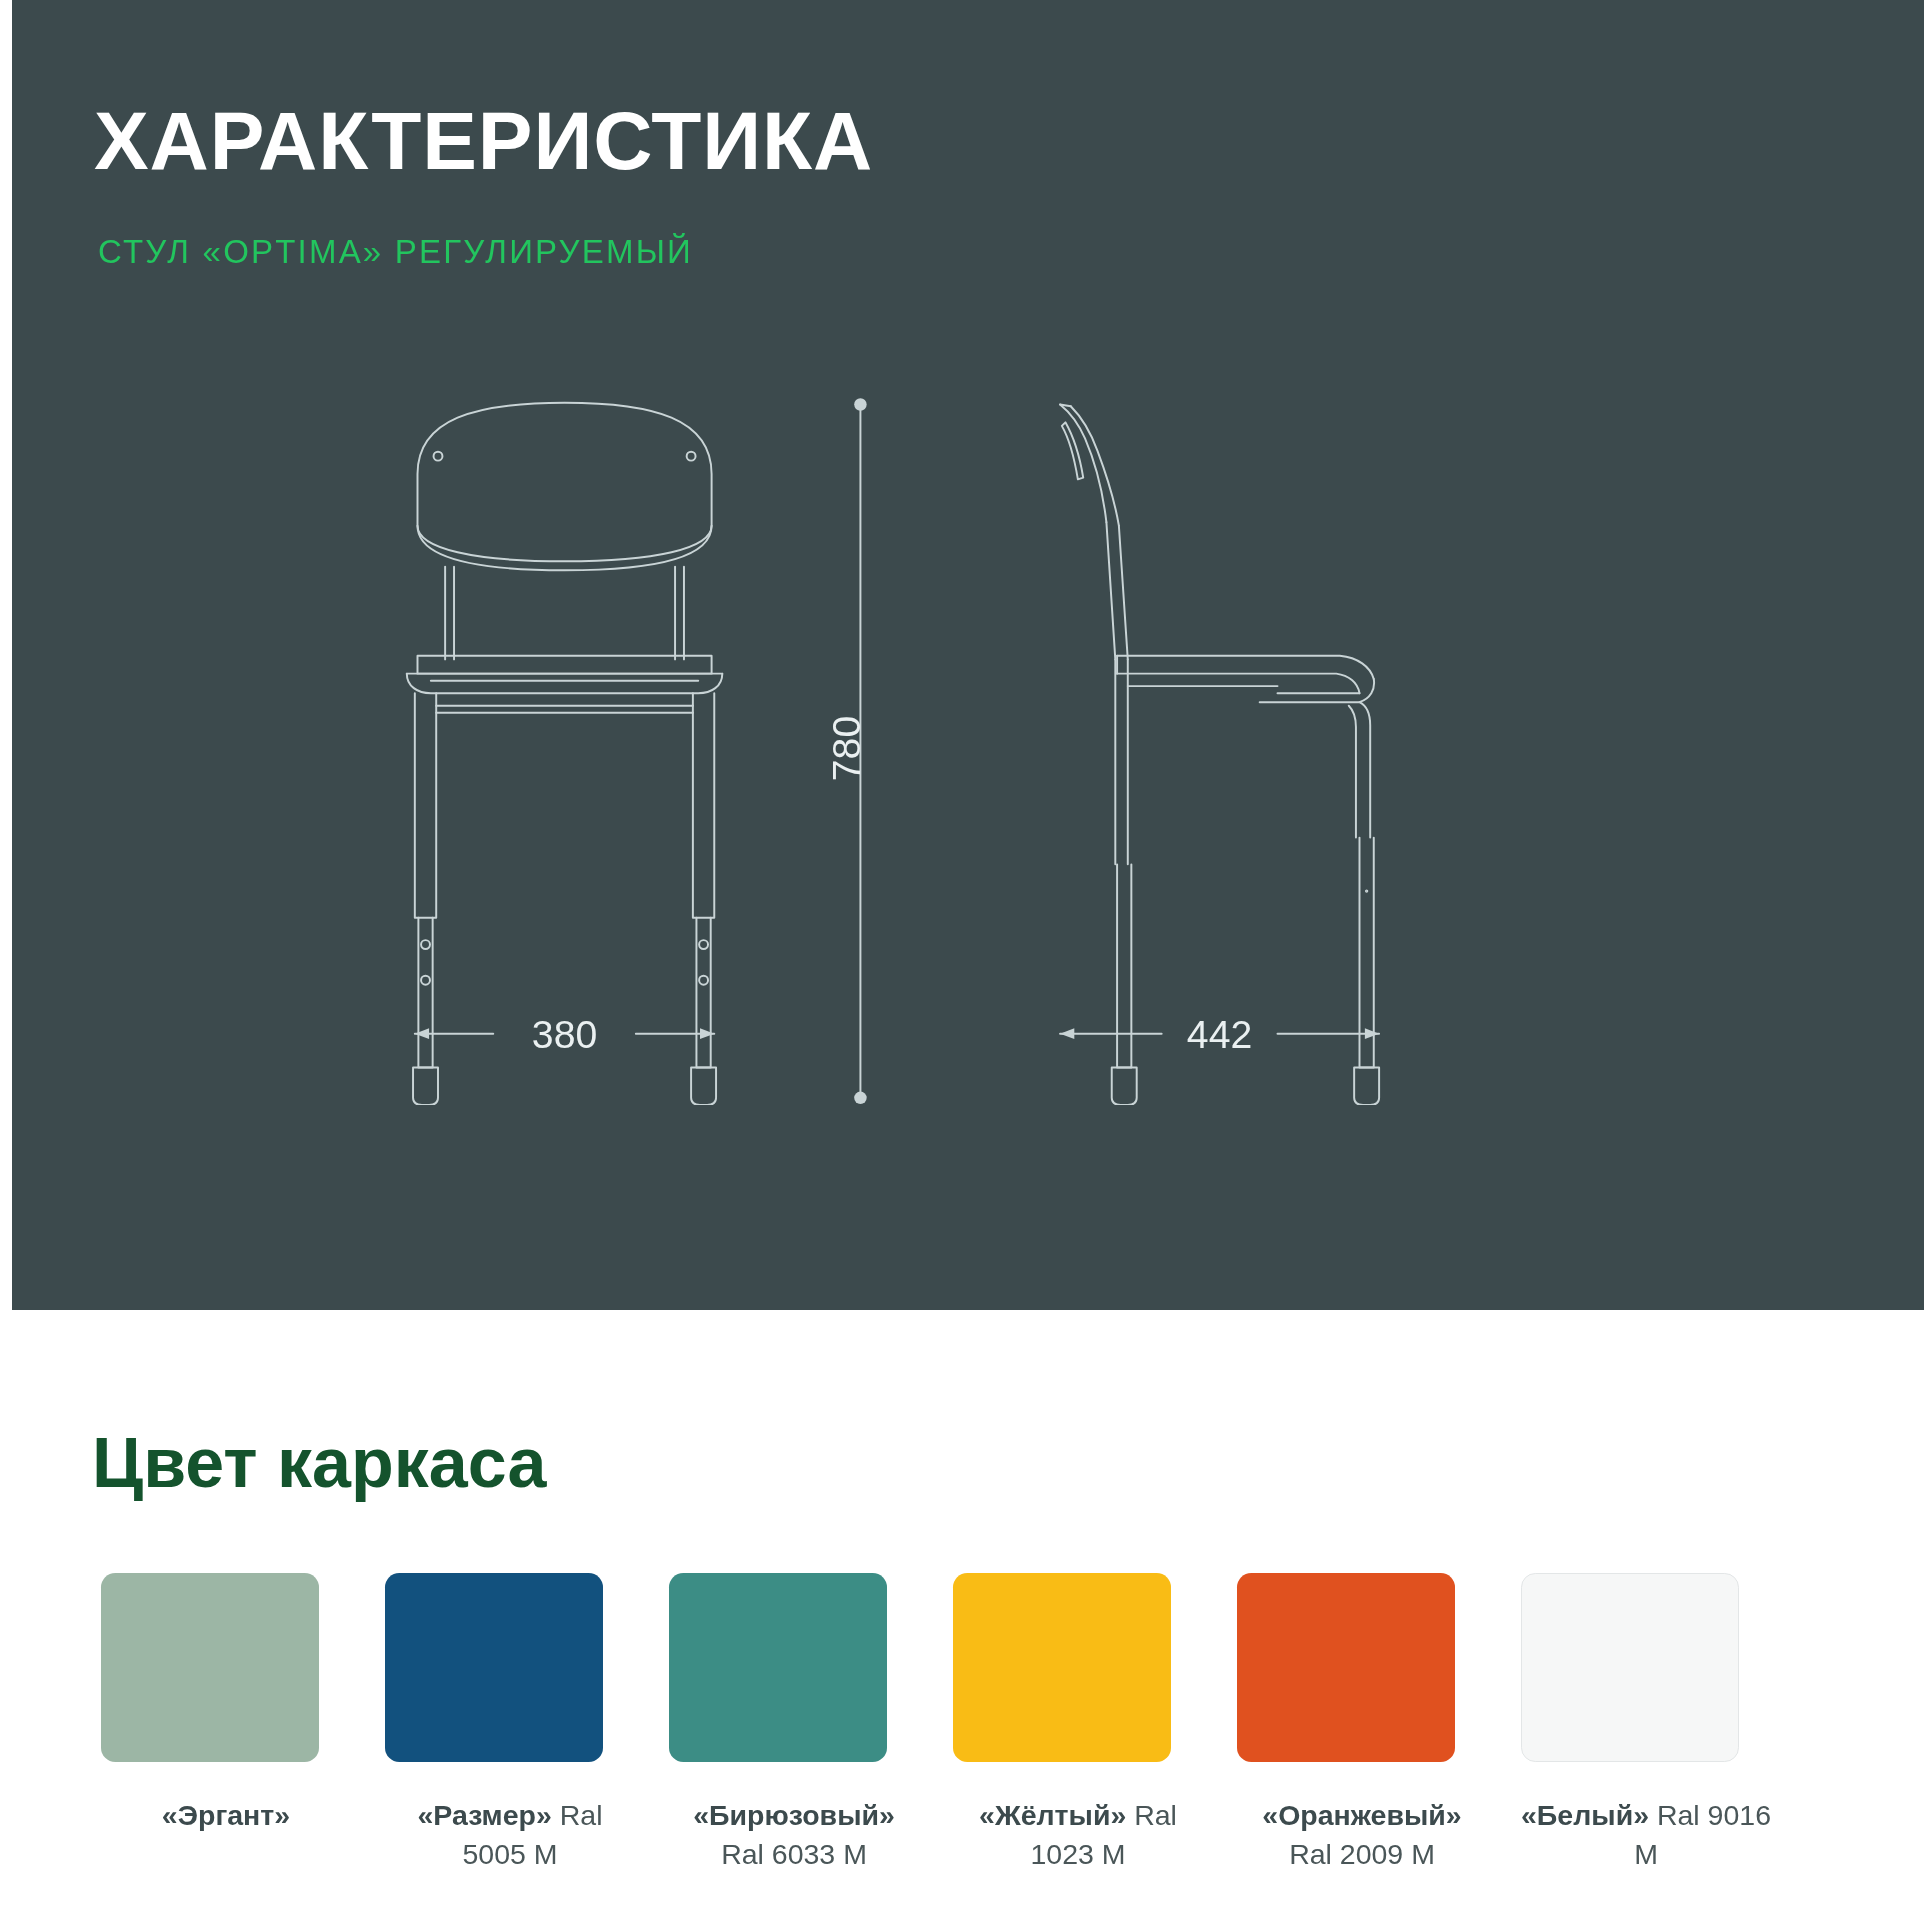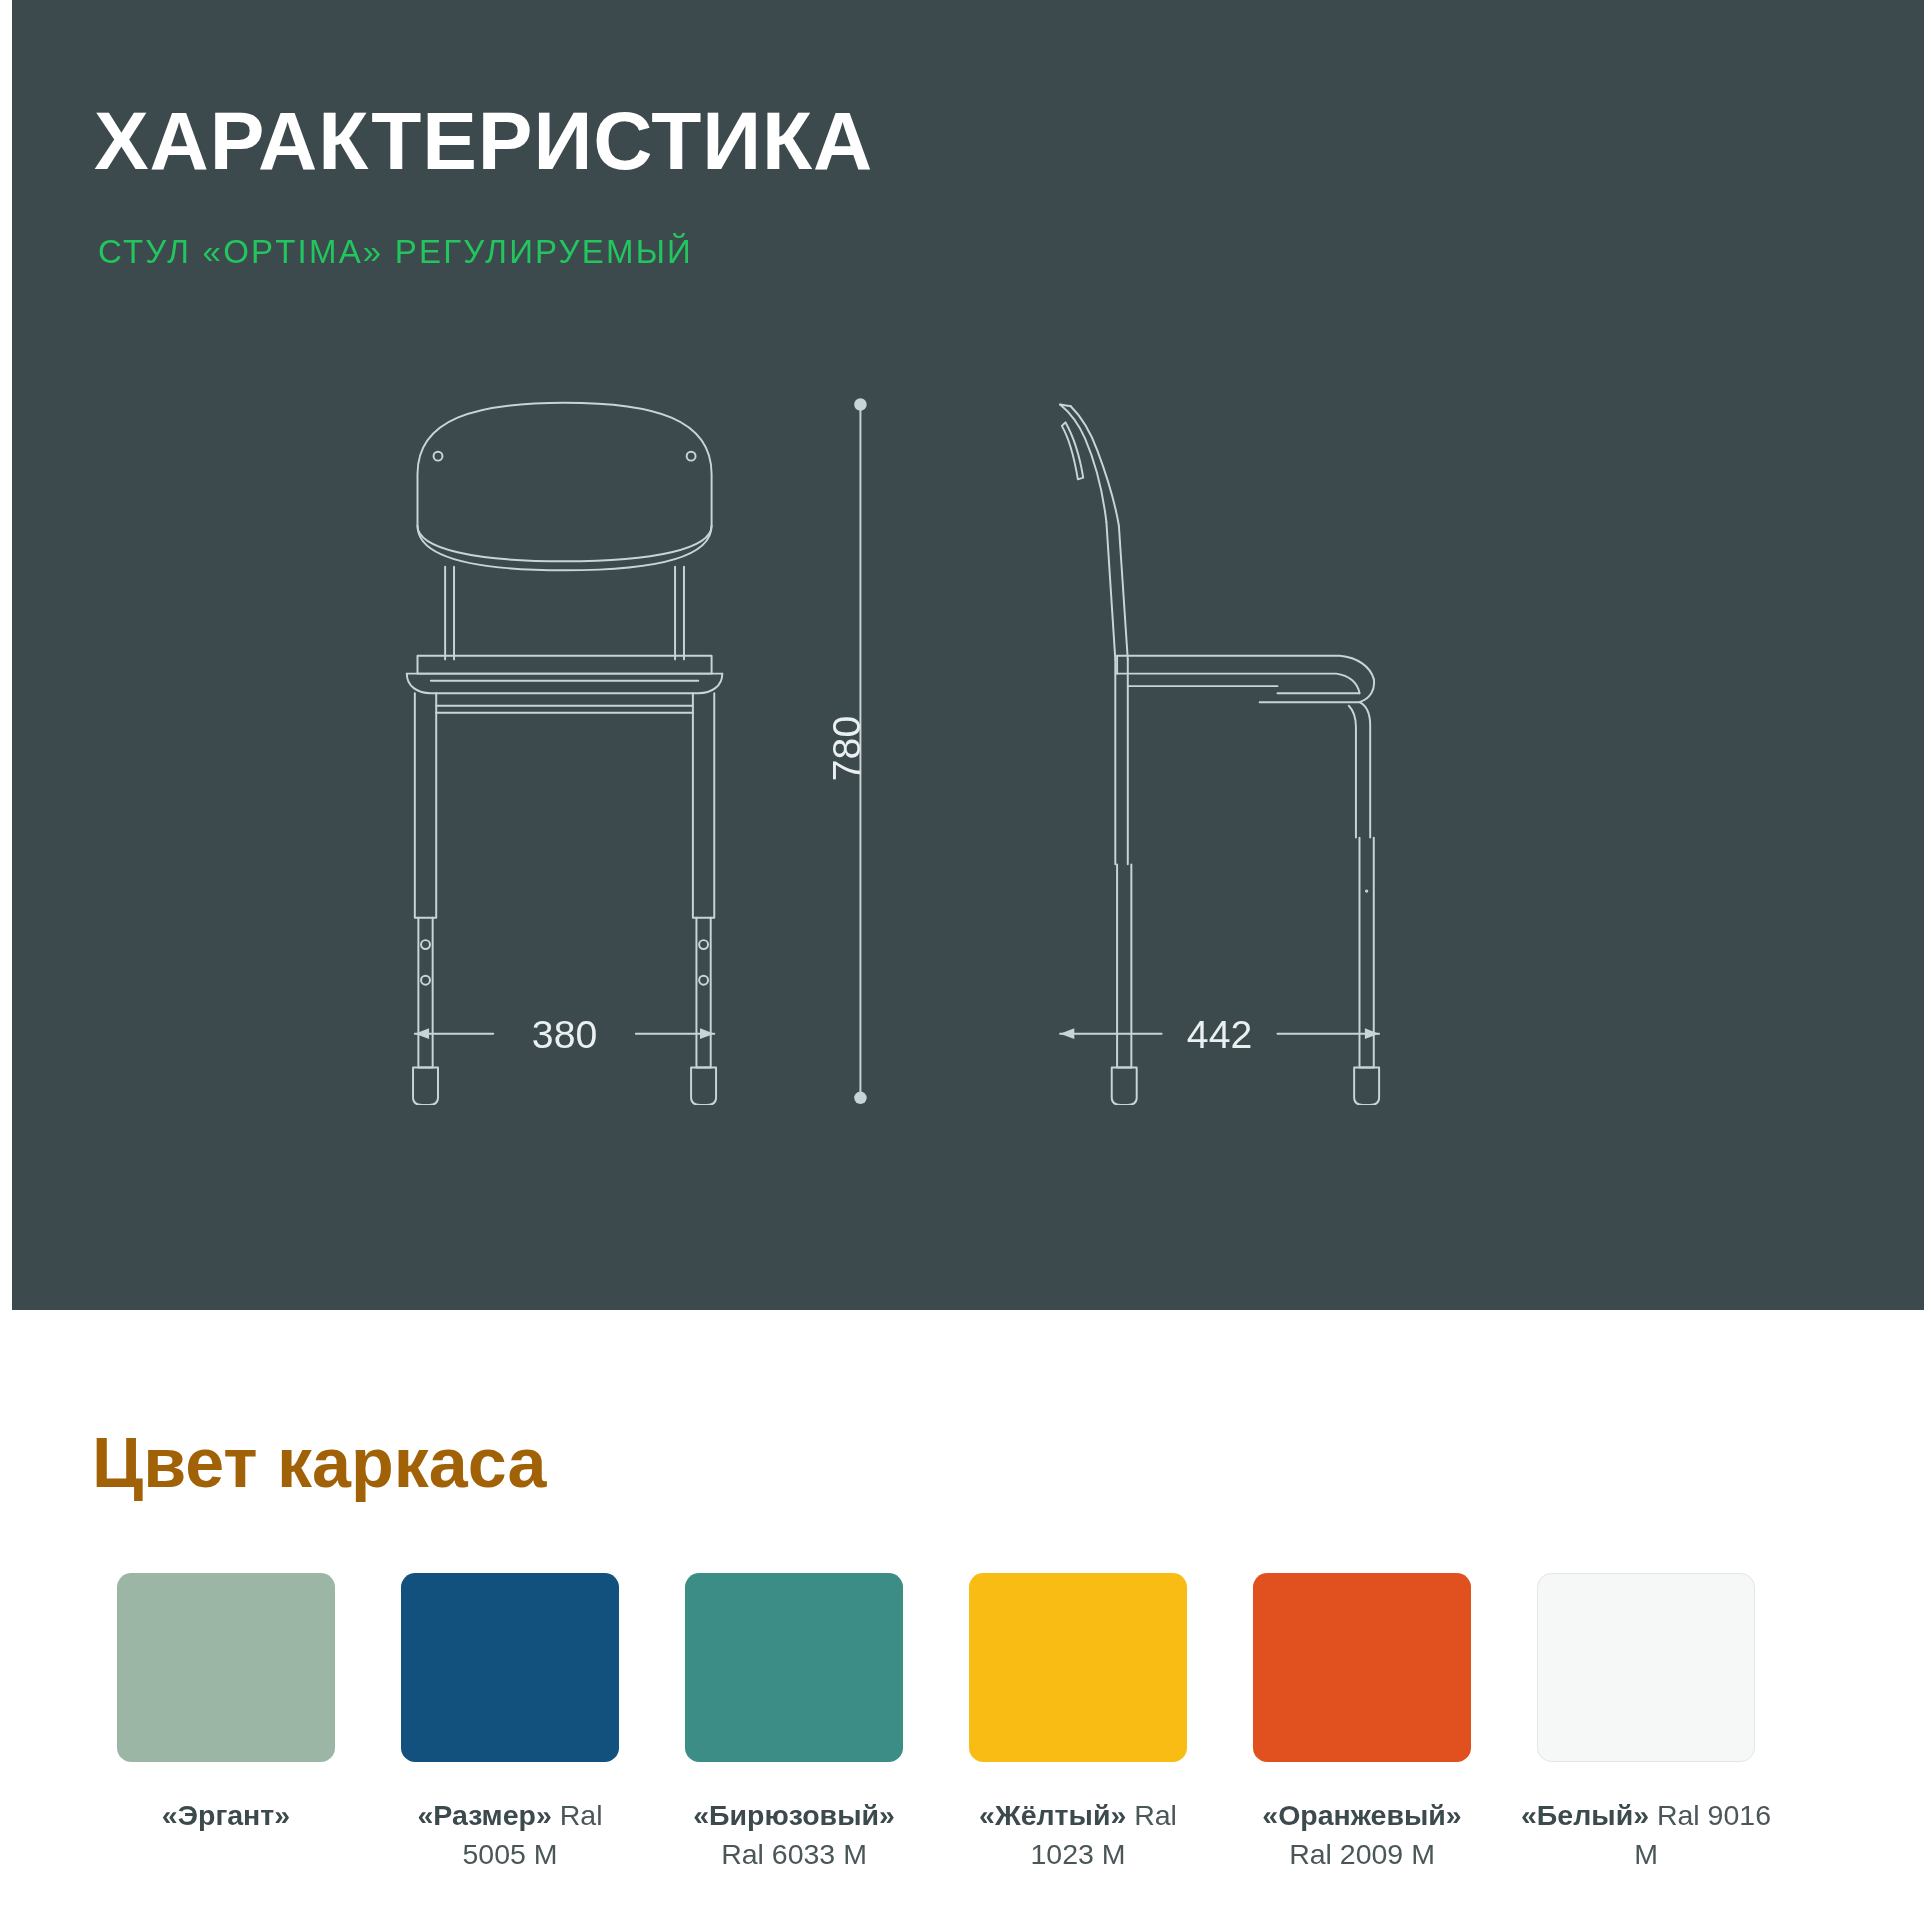--- a/index.html
+++ b/index.html
@@ -83,38 +83,37 @@
     flex: 1;
     position: relative;
     box-sizing: border-box;
   }
   .frame-title {
     position: absolute;
     left: 80px;
     top: 55px;
     font-size: 70px;
     font-weight: bold;
-    color: #a16207;
+    color: #14532d;
     letter-spacing: 0px;
     white-space: nowrap;
   }
   .swatch-row {
     position: absolute;
     left: 89px;
     top: 263px;
     width: 1773px;
     display: flex;
     gap: 0;
   }
   .swatch-cell {
     width: 250px;
     margin-right: 34px;
     display: flex;
     flex-direction: column;
-    align-items: center;
   }
   .swatch-cell:last-child { margin-right: 0; }
   .swatch-chip {
     width: 218px;
     height: 189px;
     border-radius: 14.3px;
   }
   .swatch-chip.bordered {
     border: 0.9px solid #e3e6e7;
     box-sizing: border-box;

